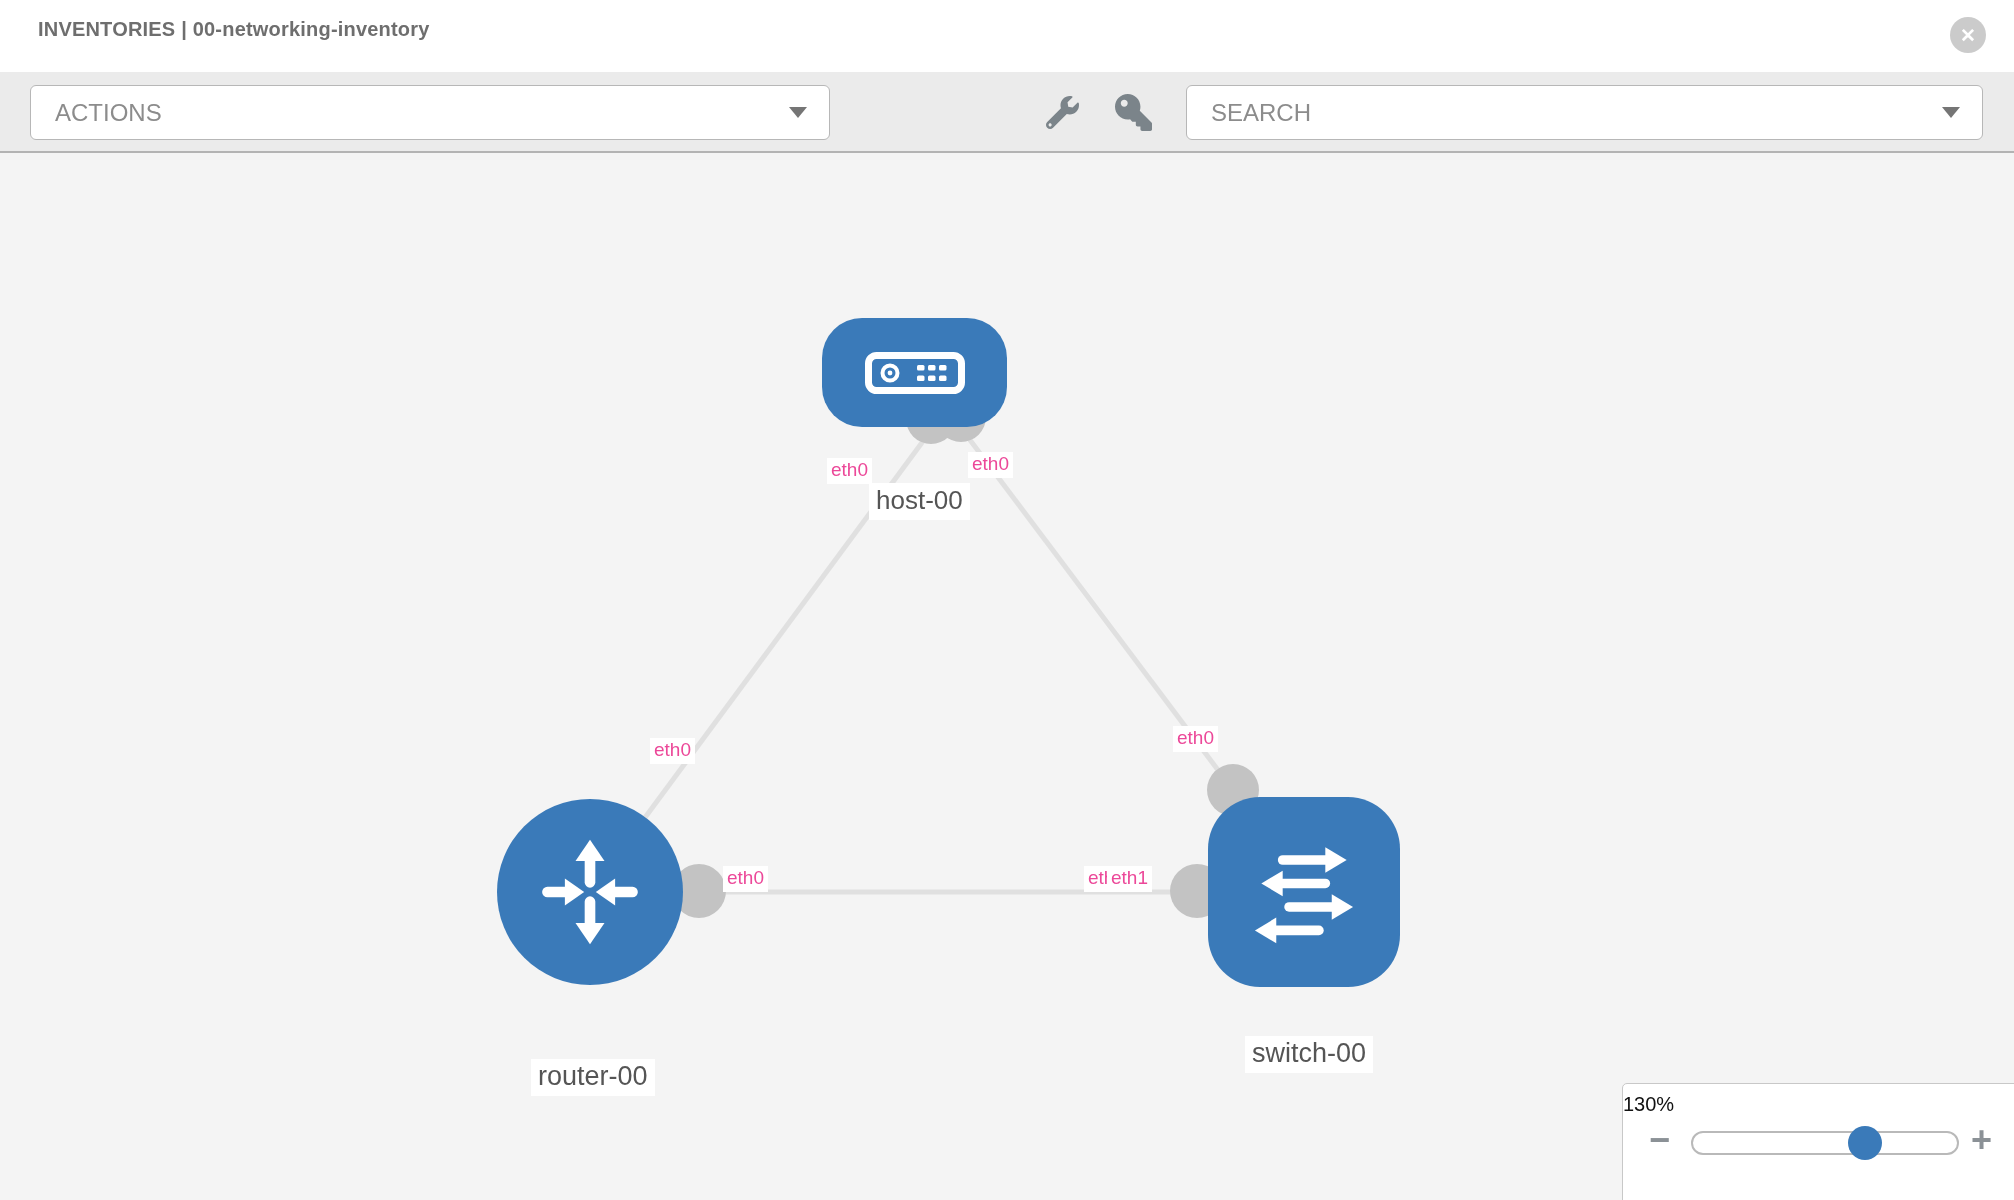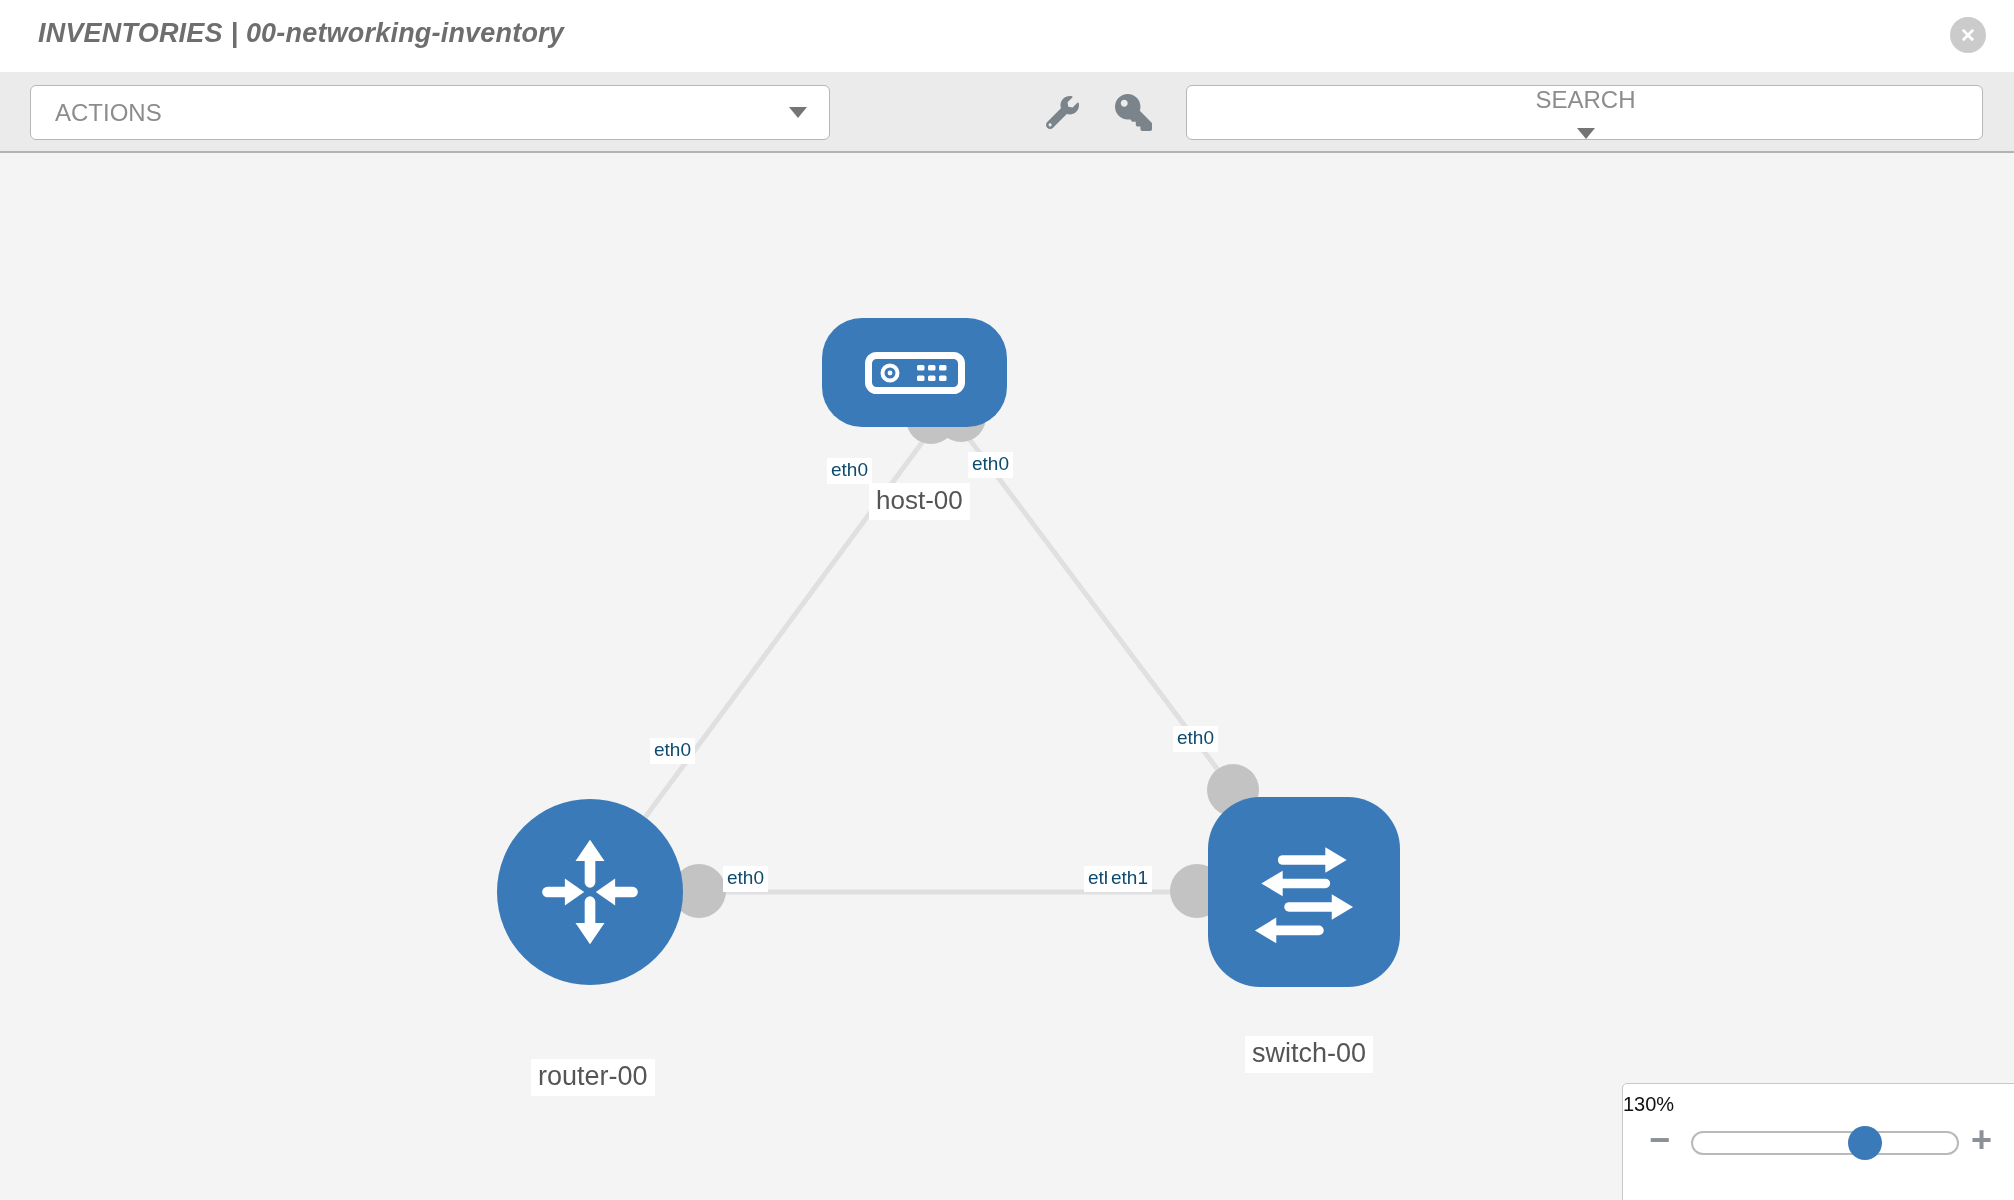--- a/index.html
+++ b/index.html
@@ -10,21 +10,21 @@
     font-family:"Liberation Sans", sans-serif;
   }
 
   
   .header {
     position:absolute; top:0; left:0; right:0; height:72px;
     background:#ffffff; z-index:10;
   }
   .page-title {
     position:absolute; left:38px; top:18px;
-    font-size:27px; font-weight:bold; color:#6e6e6e; letter-spacing:.2px;font-style:italic;
+    font-size:20px; font-weight:bold; color:#6e6e6e; letter-spacing:.2px;
   }
   .close-btn {
     position:absolute; right:28px; top:17px;
     width:36px; height:36px; border-radius:50%;
     background:#cbcbcb; color:#ffffff;
     display:flex; align-items:center; justify-content:center;
     font-size:19px; font-weight:bold; cursor:pointer;
   }
 
   
@@ -33,21 +33,21 @@
     background:#ebebeb; border-bottom:2px solid #b3b3b3; z-index:9;
   }
   .dropdown {
     position:absolute; top:13px; height:55px;
     background:#ffffff; border:1px solid #b7b7b7; border-radius:6px;
     display:flex; align-items:center; justify-content:space-between;
     padding:0 22px 0 24px;
     font-size:24px; color:#8c8c8c; cursor:pointer;
   }
   .dropdown.actions { left:30px;  width:800px; }
-  .dropdown.search  { left:1186px; width:797px;flex-direction:column; }
+  .dropdown.search  { left:1186px; width:797px; }
   .caret {
     width:0; height:0;
     border-left:9px solid transparent; border-right:9px solid transparent;
     border-top:11px solid #757575;
   }
   .tools {
     position:absolute; left:1046px; top:0; height:81px;
     display:flex; align-items:center; gap:36px;
   }
   .tool-icon { cursor:pointer; }
@@ -70,21 +70,21 @@
     position:absolute; z-index:3;
     background:#ffffff; color:#555555;
     font-size:26px; padding:2px 7px 4px; white-space:nowrap;margin-top:41px;
   }
   .node-label.host   { left:869px;  top:442px; }
   .node-label.router { left:531px;  top:1018px; font-size:27px; }
   .node-label.switch { left:1245px; top:995px; font-size:27px; }
 
   .if-label {
     position:absolute; z-index:3;
-    background:#ffffff; color:#0c4a6e;
+    background:#ffffff; color:#ec4899;
     font-size:19px; padding:1px 4px 3px; white-space:nowrap;
   }
   .if-rh-host    { left:827px;  top:458px; }
   .if-hs-host    { left:968px;  top:452px; }
   .if-rh-router  { left:650px;  top:738px; }
   .if-hs-switch  { left:1173px; top:726px; }
   .if-rs-router  { left:723px;  top:866px; }
   .if-rs-overlap { left:1084px; top:866px; z-index:3; }
   .if-rs-switch  { left:1107px; top:866px; z-index:4; }
 

